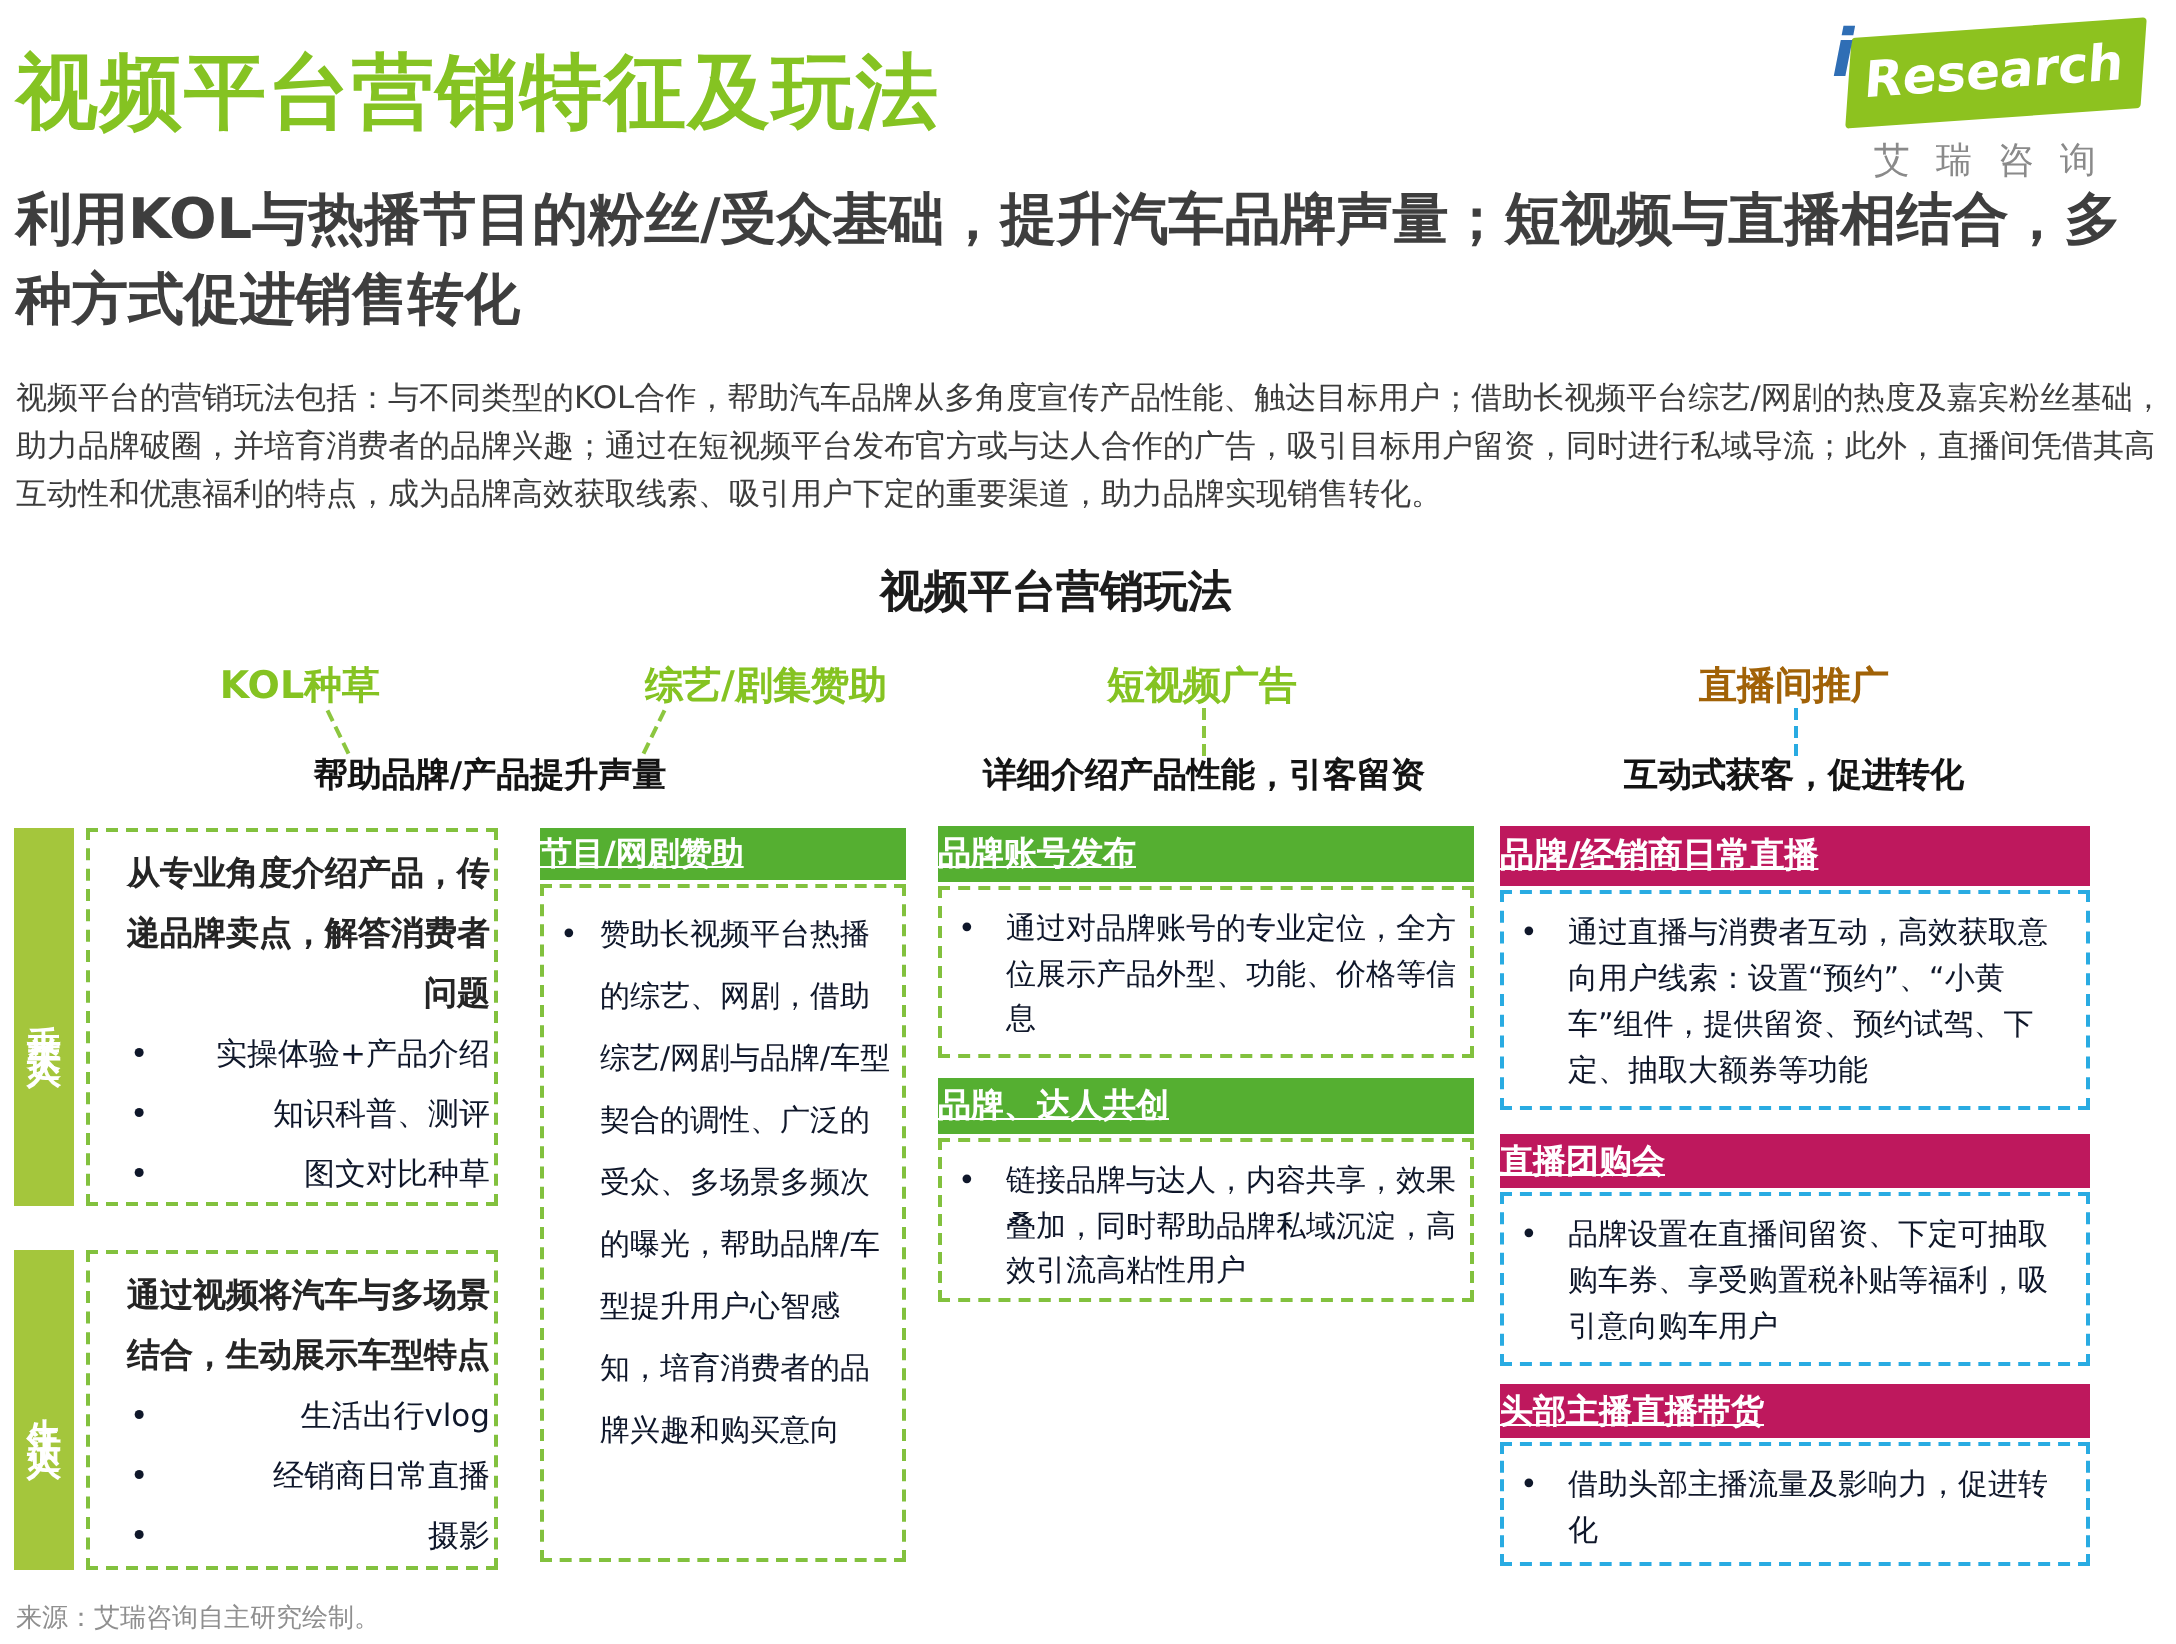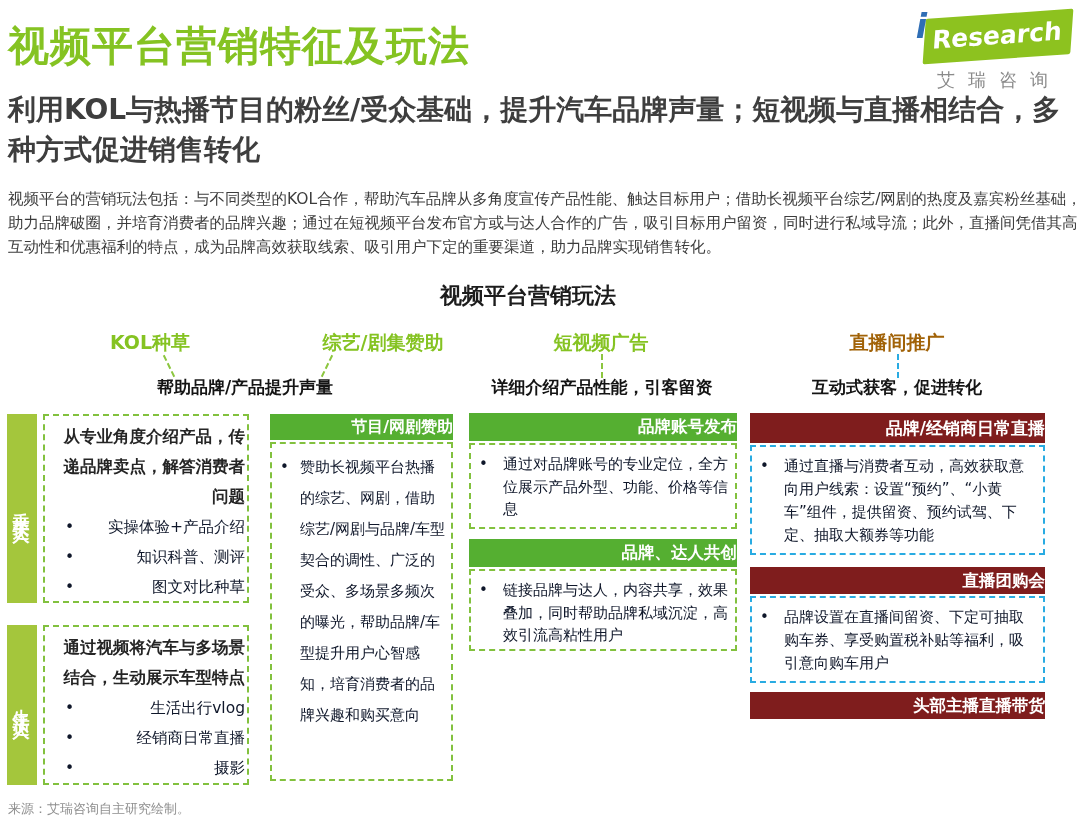--- a/index.html
+++ b/index.html
@@ -48,25 +48,25 @@
   .kol-tab { width:30px; background:#A4C63C; color:#fff; font-weight:bold; font-size:17px;
     writing-mode:vertical-rl; text-orientation:upright; display:flex; align-items:center;
     justify-content:center; letter-spacing:5px; }
   .kol-body { flex:1; margin-left:6px; border:2px dashed #82C13E; padding:6px 2px 4px 10px; }
   .kol-lead { font-size:16.5px; font-weight:bold; color:#252525; line-height:30px; }
   .bullet { position:relative; padding-left:30px; color:#0f172a; }
   .bullet::before { content:"•"; position:absolute; left:10px; }
   .kol-body .bullet { font-size:15.5px; line-height:30px; }
 
   
-  .box-head { color:#fff; font-weight:bold; text-align:right; }
+  .box-head { color:#fff; font-weight:bold; text-align:left;text-decoration:underline; }
   .box-body { border:2px dashed; margin-top:2px; }
   .green-theme .box-head { background:#55AF31; }
   .green-theme .box-body { border-color:#82C13E; }
-  .cyan-theme .box-head { background:#7f1d1d; }
+  .cyan-theme .box-head { background:#be185d; }
   .cyan-theme .box-body { border-color:#29ABE2; }
   .box-body .bullet::before { left:6px; }
 
   
   .col-variety { left:270px; top:414px; width:183px; }
   .col-variety .box-head { height:26px; line-height:26px; font-size:16px; }
   .col-variety .box-body { height:339px; font-size:15px; line-height:31px; padding:8px 2px 8px 2px; }
   .col-variety .bullet { padding-left:26px; }
 
   
@@ -180,18 +180,21 @@
       </div>
     </div>
     <div class="box box-live-2">
       <div class="box-head">直播团购会</div>
       <div class="box-body">
         <div class="bullet">品牌设置在直播间留资、下定可抽取购车券、享受购置税补贴等福利，吸引意向购车用户</div>
       </div>
     </div>
     <div class="box box-live-3">
       <div class="box-head">头部主播直播带货</div>
+      <div class="box-body">
+        <div class="bullet">借助头部主播流量及影响力，促进转化</div>
+      </div>
     </div>
   </div>
 
   <div class="source">来源：艾瑞咨询自主研究绘制。</div>
 
 </div>
 
 </body></html>

